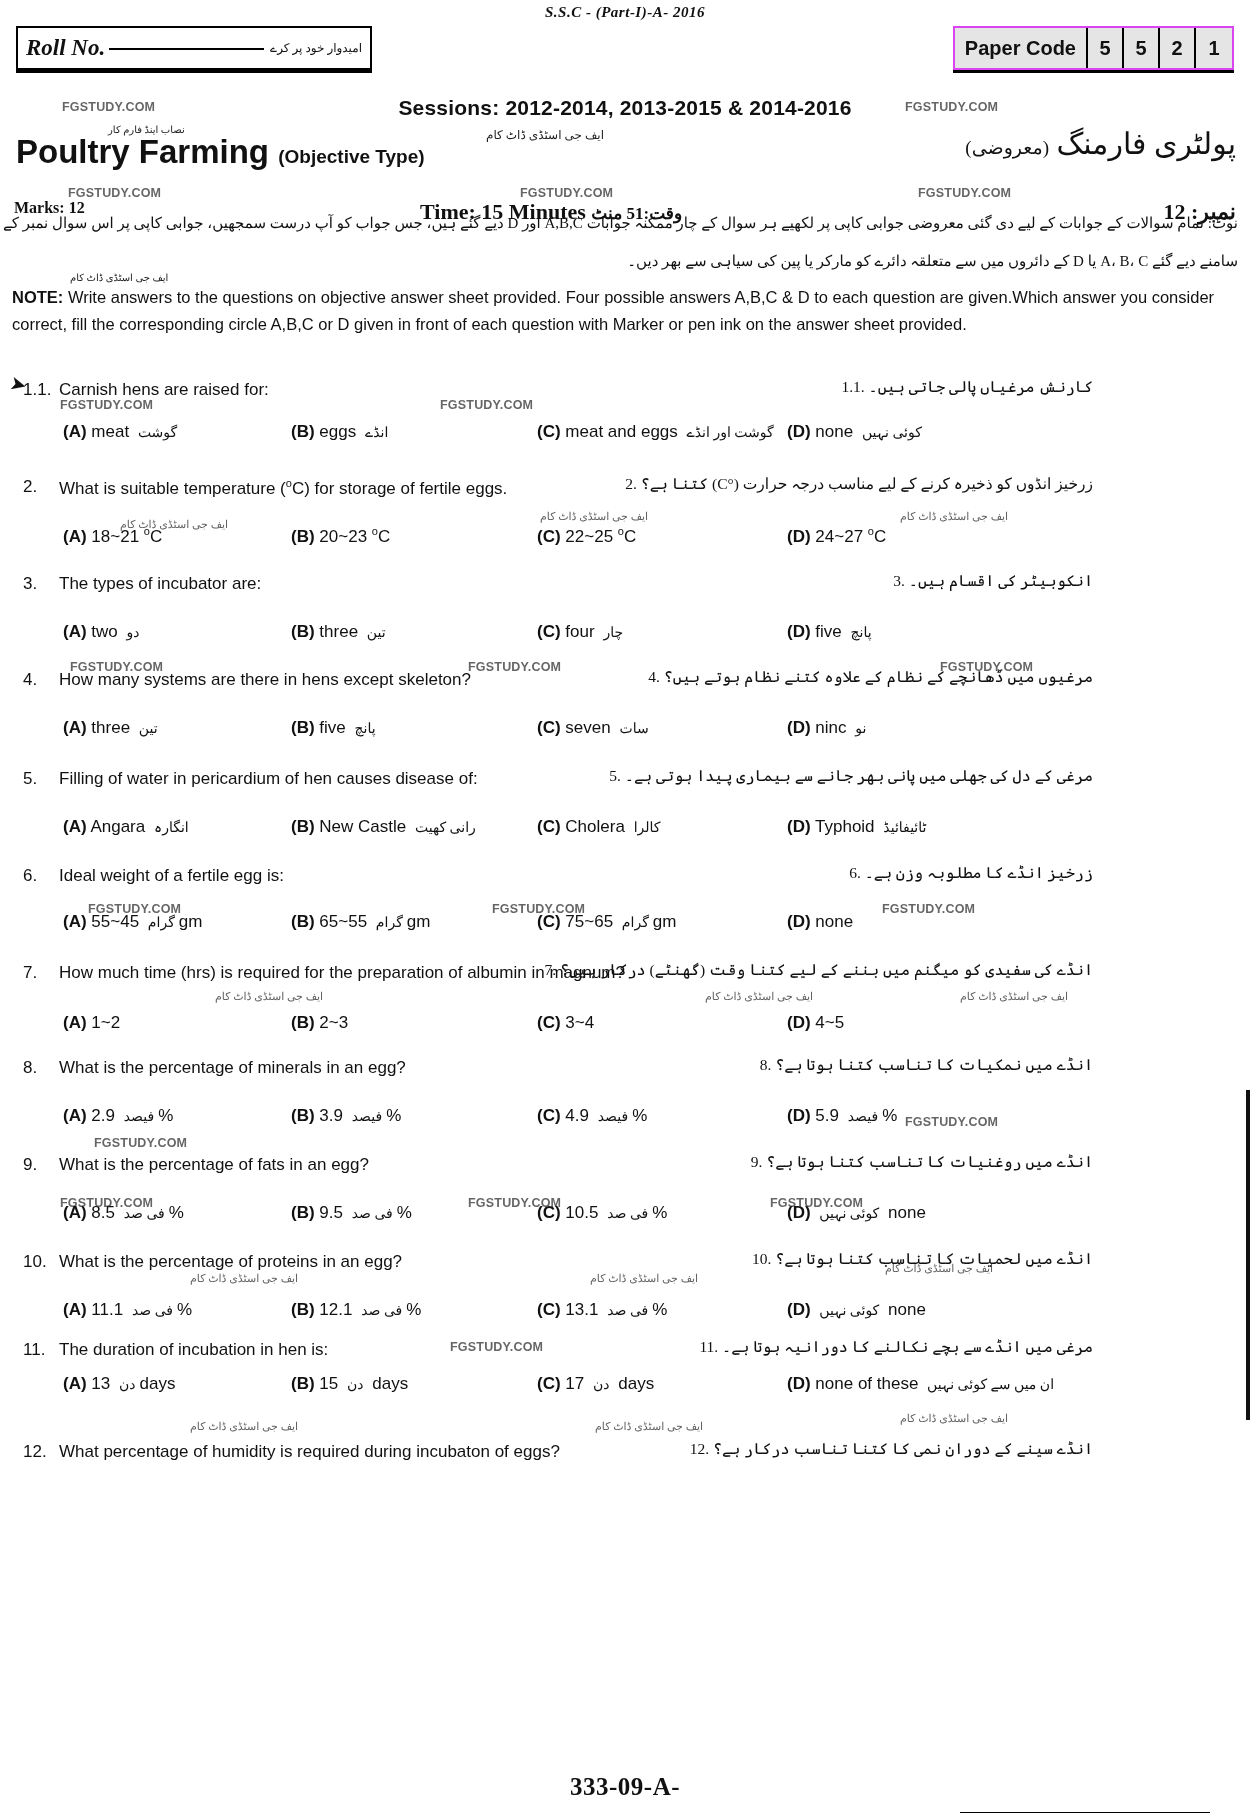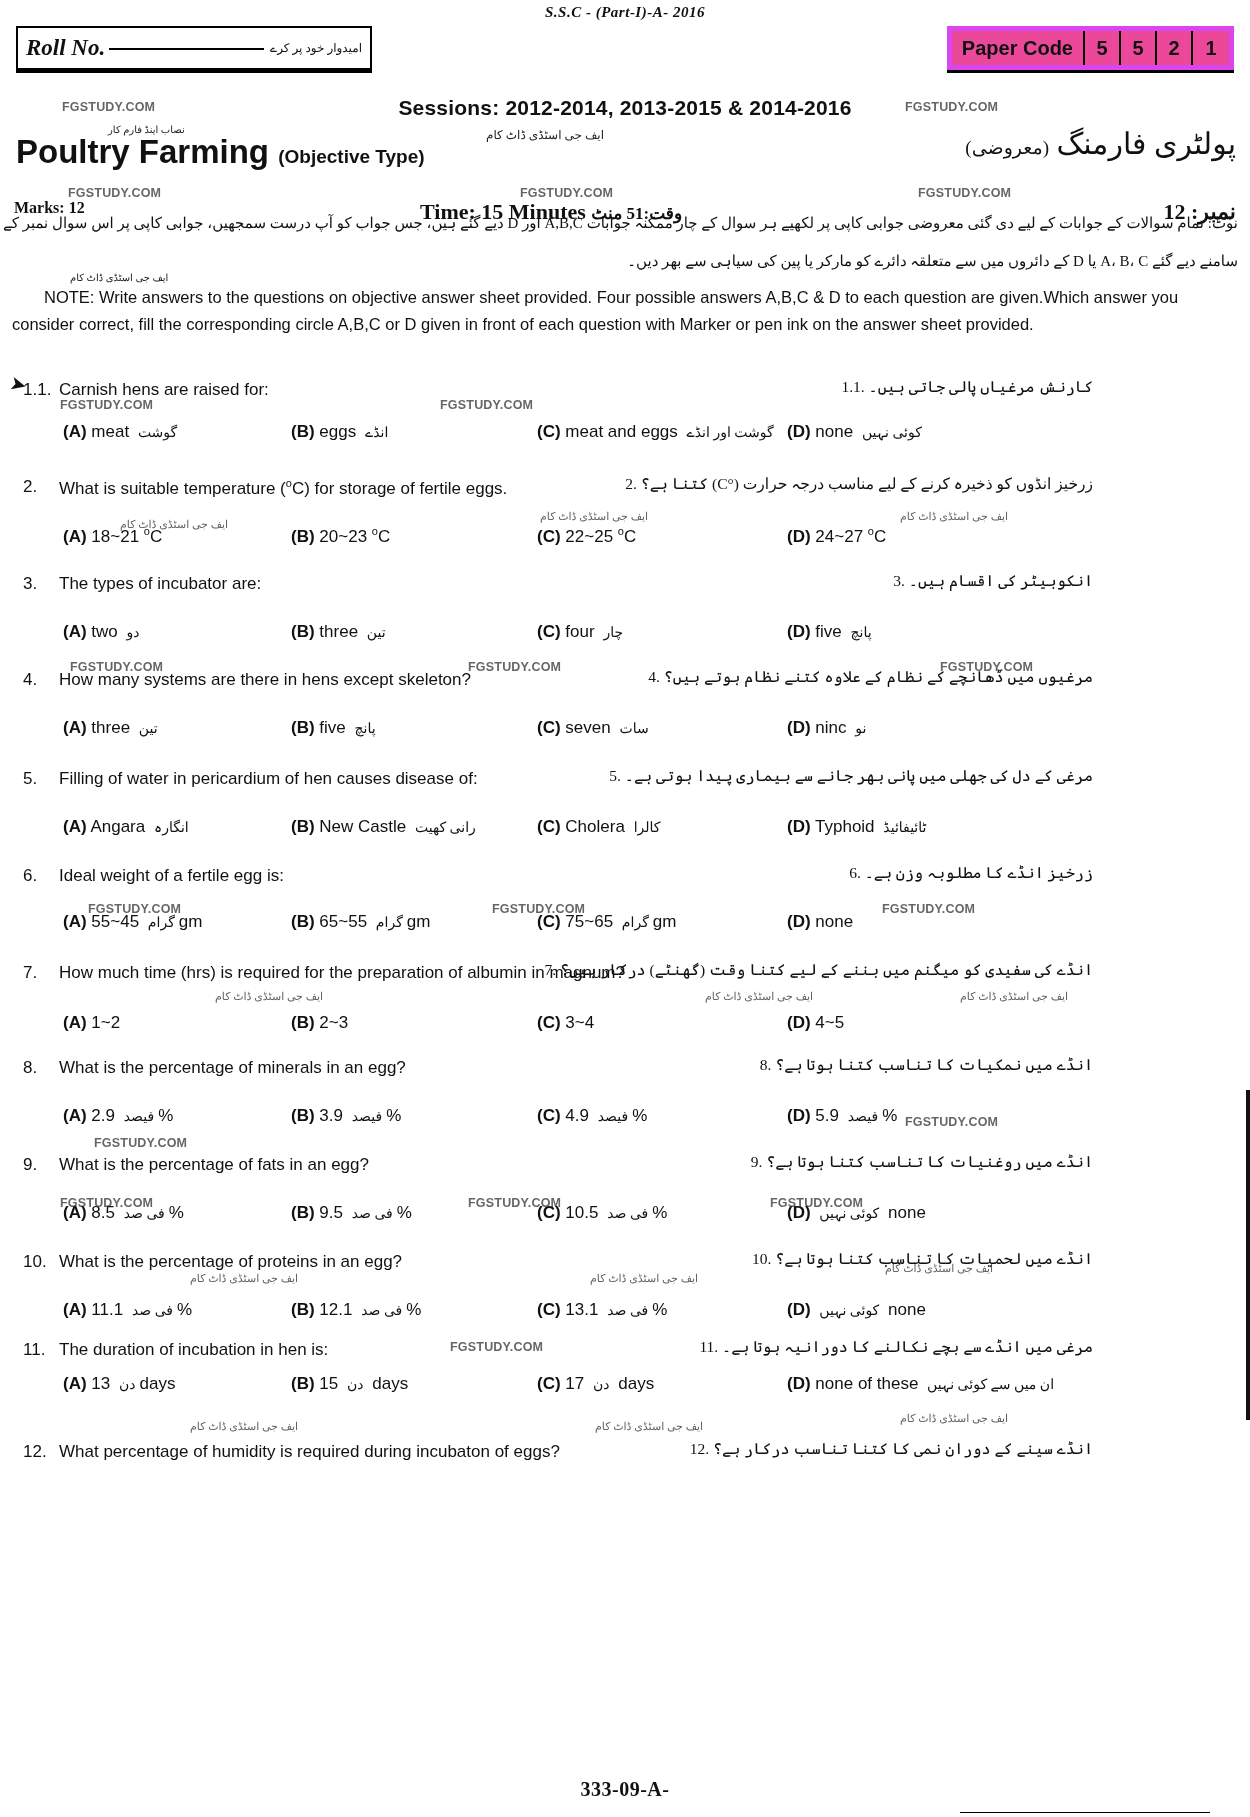--- a/index.html
+++ b/index.html
@@ -84,24 +84,24 @@
   }
   .rollbox .ur {
     font-size: 12px;
   }
 
   .papercode {
     position: absolute;
     right: 16px;
     top: 26px;
     display: flex;
-    border: 5px solid #d946ef;
+    border: 2px solid #d946ef;
     box-shadow: 0 3px 0 #000;
     height: 44px;
-    background: #ec4899;
+    background: #e5e5e5;
   }
   .papercode .pc-label {
     font-family: "Liberation Sans", sans-serif;
     font-weight: bold;
     font-size: 20px;
     padding: 0 10px;
     display: flex; align-items: center;
     border-right: 2px solid #000;
   }
   .papercode .pc-digit {
@@ -220,21 +220,21 @@
   
   .note-en {
     position: absolute;
     left: 12px; top: 284px;
     width: 1230px;
     font-family: "Liberation Sans", sans-serif;
     font-size: 16.5px;
     line-height: 1.62;
     text-align: left;
   }
-  .note-en b { font-weight: normal; margin-left: 32px; }
+  .note-en b { font-weight: bold; }
 
   
   .qitem { position: absolute; left: 1px; width: 1108px; }
   .qhead {
     position: relative;
     height: 26px;
   }
   .qnum {
     position: absolute;
     left: 22px;
@@ -285,21 +285,21 @@
   .o4 { left: 786px; }
 
   
   .footer {
     position: absolute;
     left: 0; right: 0;
     bottom: 16px;
     text-align: center;
     font-family: "Liberation Serif", serif;
     font-weight: bold;
-    font-size: 20px;
+    font-size: 25px;
     letter-spacing: .5px;
   }
   .footline {
     position: absolute;
     right: 40px;
     bottom: 4px;
     width: 250px;
     border-bottom: 1.5px solid #000;
   }
   .edgebar {

